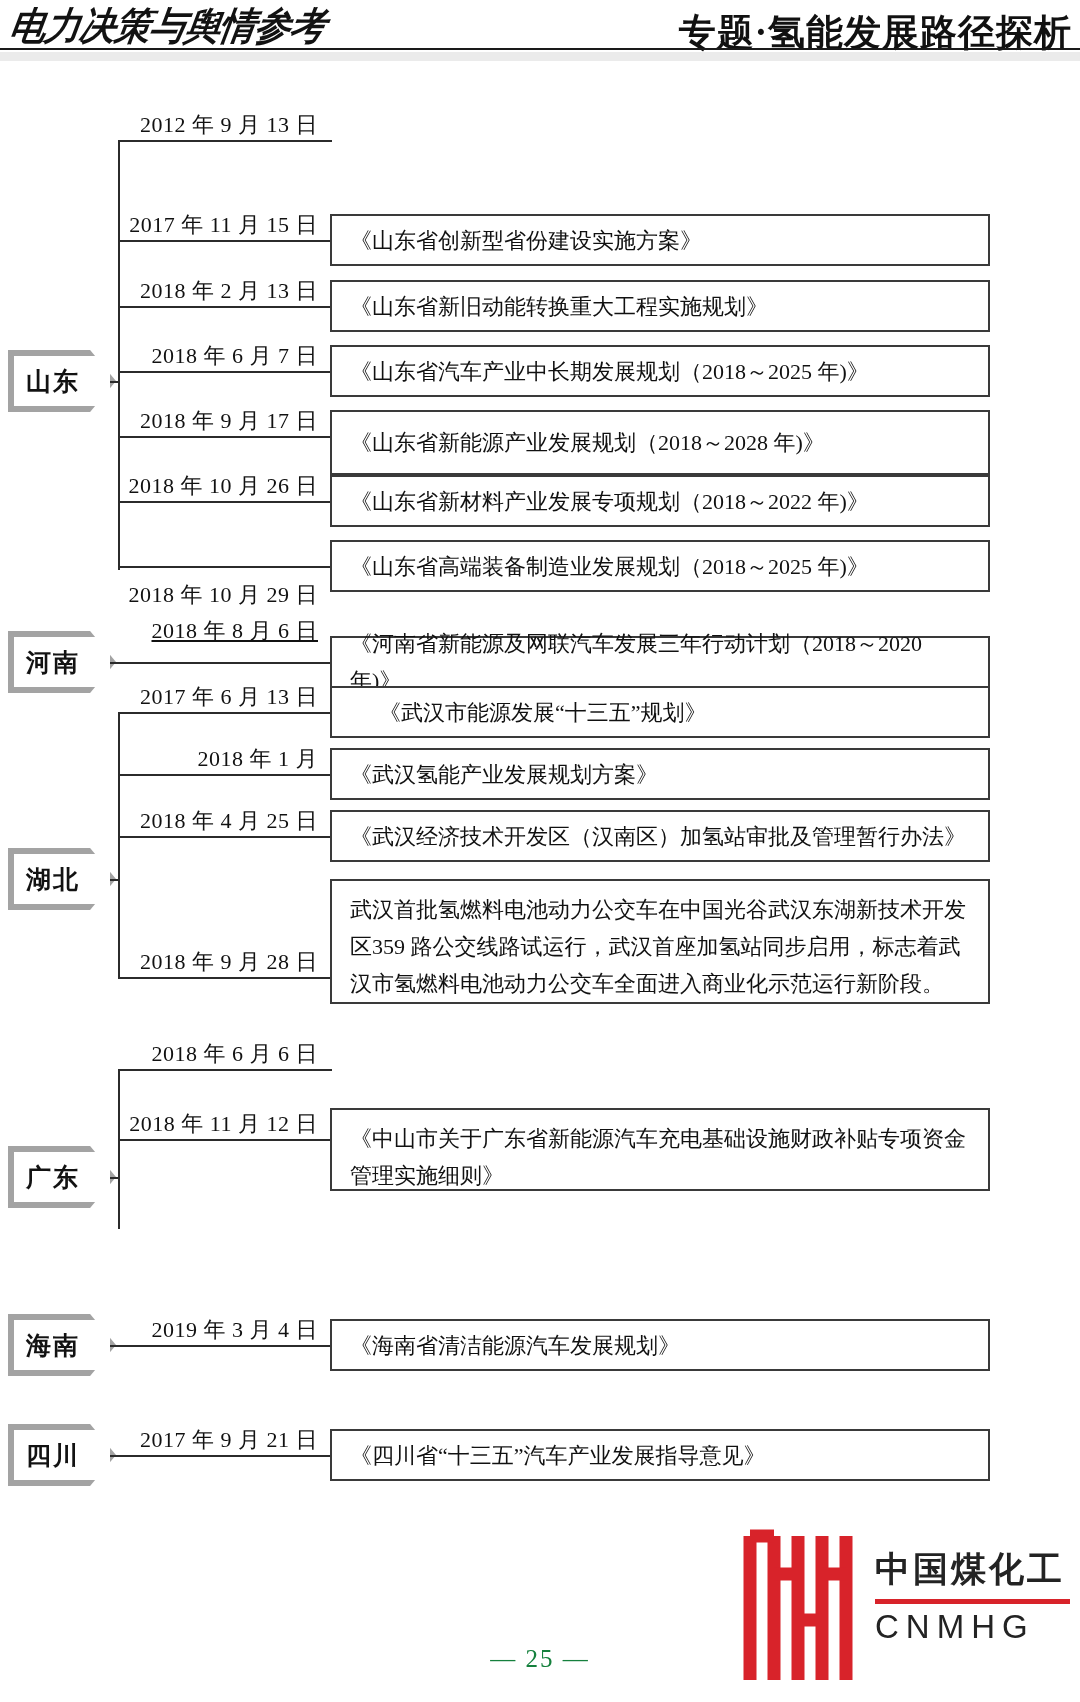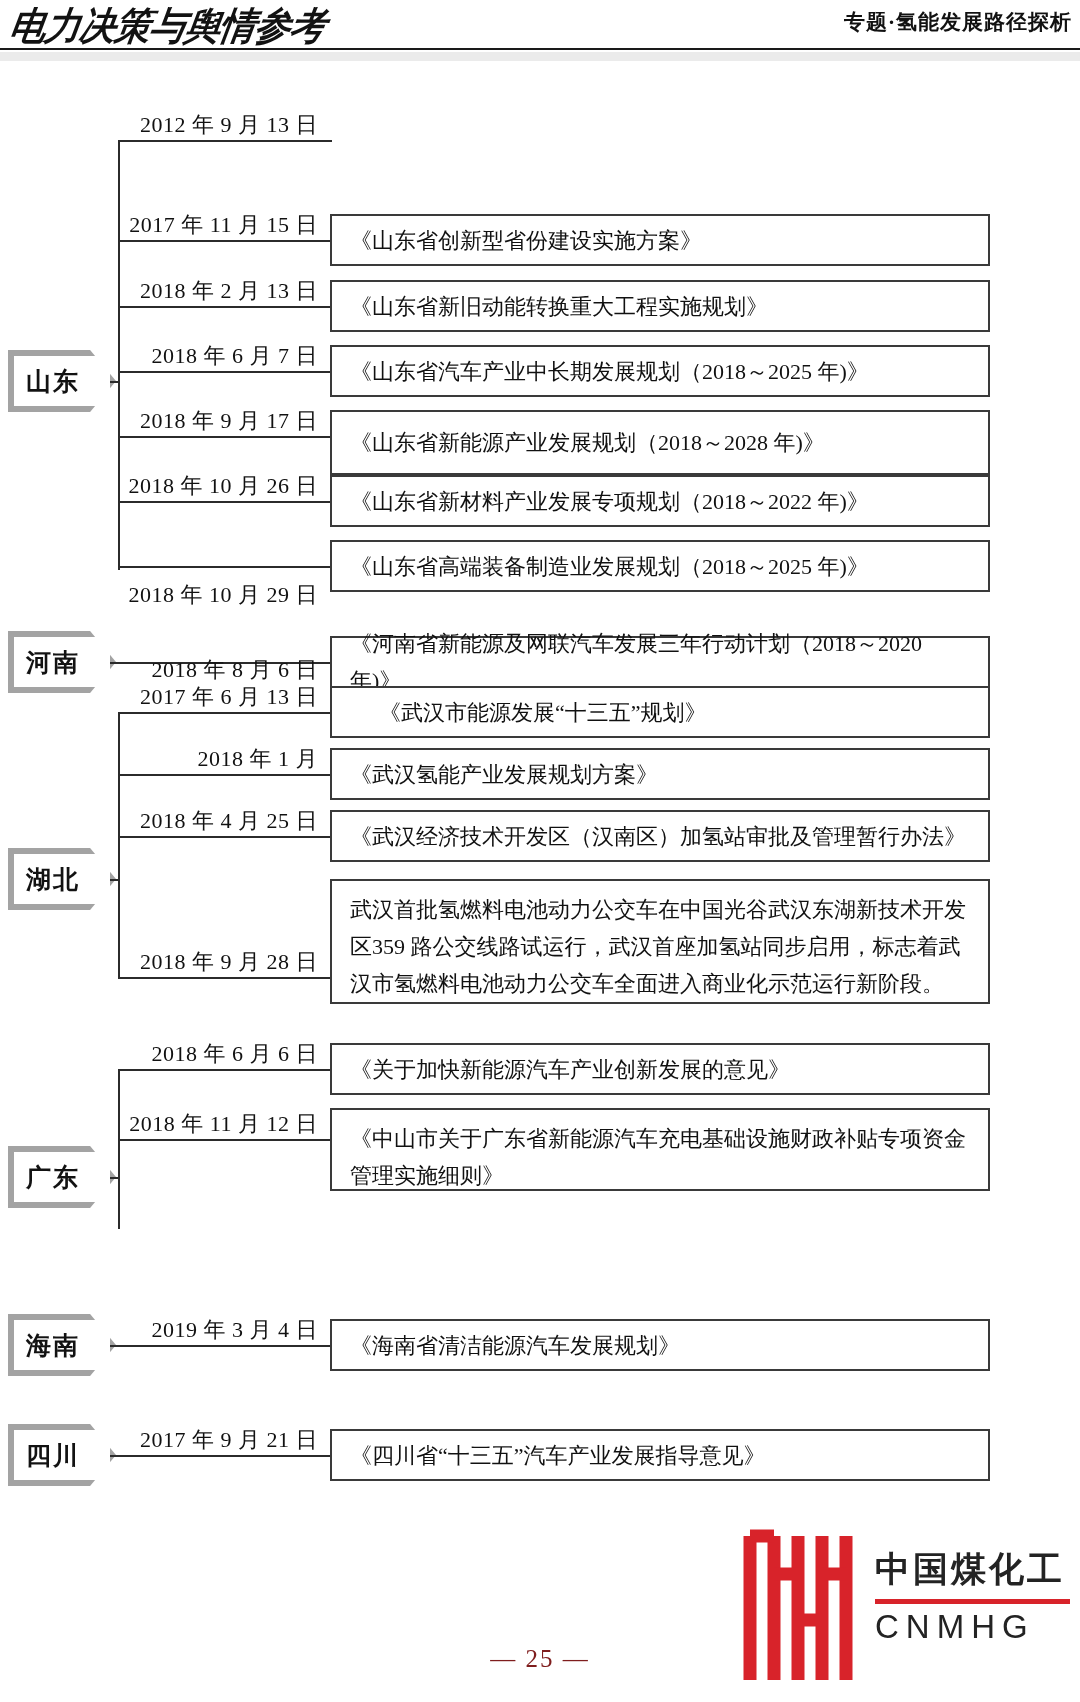--- a/index.html
+++ b/index.html
@@ -21,21 +21,21 @@
     font-family:"Liberation Serif","DejaVu Serif",serif;
     font-size:36px;font-weight:bold;
     font-style:italic;
     letter-spacing:-1px;
     color:#121212;
     transform:skewX(-8deg) scaleY(1.06);
     white-space:nowrap;
   }
   .header-topic{
     position:absolute;right:8px;top:8px;
-    font-size:21px;font-weight:bold;
+    font-size:37px;font-weight:bold;
     letter-spacing:1px;
     color:#111;
     white-space:nowrap;
   }
   .header-rule{
     position:absolute;left:0;top:48px;width:1080px;height:2px;background:#1a1a1a;
   }
   .header-band{
     position:absolute;left:0;top:52px;width:1080px;height:9px;background:#ebebeb;
   }
@@ -96,21 +96,21 @@
     line-height:37px;
     color:#111;
     padding:6px 14px 6px 18px;
     display:flex;align-items:center;
   }
   .doc-box.multiline{display:block;padding-top:10px;}
 
   
   .page-number{
     position:absolute;left:0;top:1645px;width:1080px;
-    text-align:center;font-size:25px;color:#7f1d1d;letter-spacing:2px;
+    text-align:center;font-size:25px;color:#15803d;letter-spacing:2px;
   }
   .cnmhg-logo{
     position:absolute;left:740px;top:1528px;width:330px;height:160px;
   }
   .cnmhg-mark{
     position:absolute;left:0;top:0;width:122px;height:160px;
   }
   .cnmhg-text{
     position:absolute;left:135px;top:18px;width:200px;
   }
@@ -174,21 +174,21 @@
 
   <div class="date-label" style="left:106px;top:474px;width:212px;margin-top:44px;">2018 年 10 月 29 日</div>
   <div class="date-rule" style="left:118px;top:504px;width:208px;"></div>
   <div class="connector" style="left:318px;top:504px;width:14px;"></div>
   <div class="doc-box" style="left:330px;top:478px;width:660px;height:52px;">《山东省高端装备制造业发展规划（2018～2025 年)》</div>
 
   <div class="province-tag" style="left:8px;top:569px;">
     <span>河南</span>
   </div>
   <div class="stub" style="left:110px;top:600px;width:222px;"></div>
-  <div class="date-label" style="left:132px;top:593px;width:186px;">2018 年 8 月 6 日</div>
+  <div class="date-label" style="left:132px;top:554px;width:186px;text-decoration:underline;">2018 年 8 月 6 日</div>
   <div class="doc-box" style="left:330px;top:574px;width:660px;height:52px;">《河南省新能源及网联汽车发展三年行动计划（2018～2020 年)》</div>
 
   <div class="province-tag" style="left:8px;top:786px;">
     <span>湖北</span>
   </div>
   <div class="stub" style="left:110px;top:817px;width:10px;"></div>
   <div class="spine" style="left:118px;top:650px;height:265px;"></div>
 
   <div class="date-label" style="left:118px;top:620px;width:200px;">2017 年 6 月 13 日</div>
   <div class="date-rule" style="left:118px;top:650px;width:208px;"></div>
@@ -212,21 +212,20 @@
 
   <div class="province-tag" style="left:8px;top:1084px;">
     <span>广东</span>
   </div>
   <div class="stub" style="left:110px;top:1115px;width:10px;"></div>
   <div class="spine" style="left:118px;top:1007px;height:160px;"></div>
 
   <div class="date-label" style="left:126px;top:977px;width:192px;">2018 年 6 月 6 日</div>
   <div class="date-rule" style="left:118px;top:1007px;width:208px;"></div>
   <div class="connector" style="left:318px;top:1007px;width:14px;"></div>
-  <div class="doc-box" style="left:330px;top:981px;width:660px;height:52px;">《关于加快新能源汽车产业创新发展的意见》</div>
 
   <div class="date-label" style="left:106px;top:1047px;width:212px;">2018 年 11 月 12 日</div>
   <div class="date-rule" style="left:118px;top:1077px;width:208px;"></div>
   <div class="connector" style="left:318px;top:1077px;width:14px;"></div>
   <div class="doc-box multiline" style="left:330px;top:1046px;width:660px;height:83px;">《中山市关于广东省新能源汽车充电基础设施财政补贴专项资金管理实施细则》</div>
 
   <div class="province-tag" style="left:8px;top:1252px;">
     <span>海南</span>
   </div>
   <div class="stub" style="left:110px;top:1283px;width:222px;"></div>

